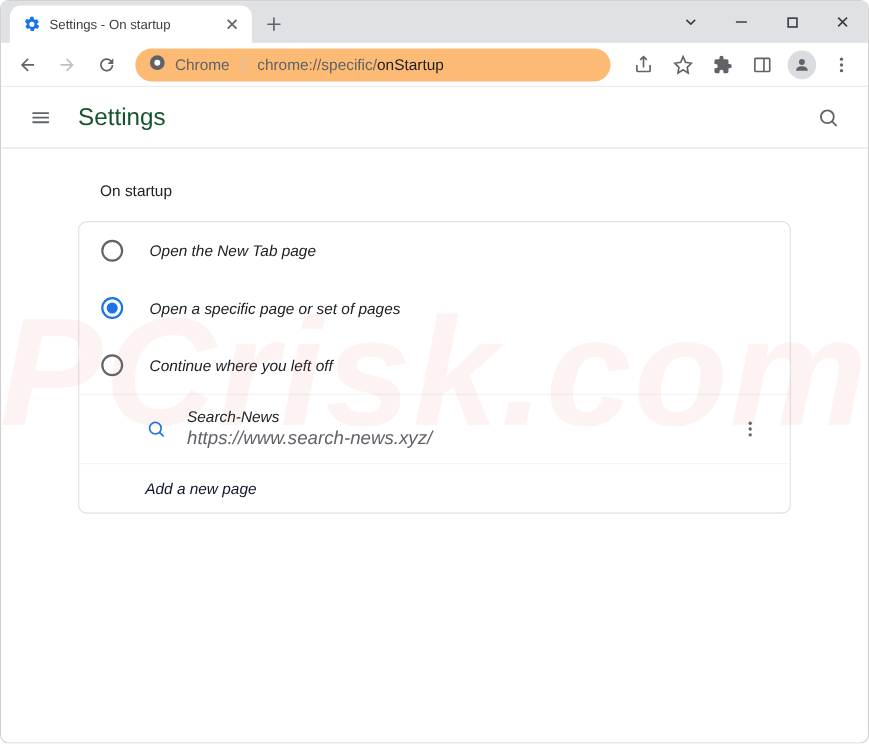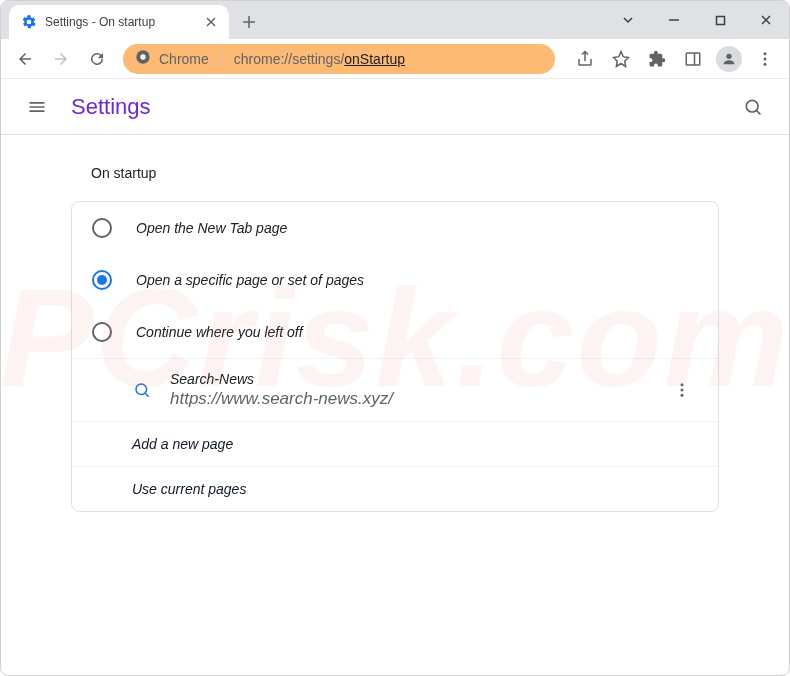--- a/index.html
+++ b/index.html
@@ -16,29 +16,29 @@
     .window-controls { position: absolute; right: 0; top: 0; height: 100%; display: flex; align-items: center; gap: 0; }
     .wc { width: 46px; height: 32px; display: flex; align-items: center; justify-content: center; color: #3c4043; cursor: pointer; }
 
     
     .toolbar { height: 40px; background: #fff; border-bottom: 1px solid #e8eaed; display: flex; align-items: center; padding: 0 8px; gap: 4px; }
     .nav-btn { width: 32px; height: 32px; display: flex; align-items: center; justify-content: center; color: #5f6368; cursor: pointer; border-radius: 50%; }
     .nav-btn.disabled { color: #bdc1c6; cursor: default; }
     .omnibox { flex: 1; height: 30px; background: #fdba74; border-radius: 15px; display: flex; align-items: center; padding: 0 12px; margin: 0 6px; gap: 8px; color: #5f6368; font-size: 14px; }
     .omni-segment { color: #5f6368; }
     .omni-sep { width: 1px; height: 16px; background: #c4c7c5; margin: 0 4px; }
-    .url-text { color: #202124; text-decoration: underline; }
+    .url-text { color: #202124; }
     .url-prefix { color: #5f6368; }
     .right-icons { display: flex; align-items: center; gap: 4px; margin-left: 4px; }
     .icon-btn { width: 32px; height: 32px; display: flex; align-items: center; justify-content: center; color: #5f6368; cursor: pointer; border-radius: 50%; }
     .profile { width: 26px; height: 26px; border-radius: 50%; background: #dadce0; display: flex; align-items: center; justify-content: center; }
 
     
     .settings-header { height: 56px; display: flex; align-items: center; padding: 0 20px; border-bottom: 1px solid #e0e0e0; gap: 18px; }
-    .settings-title { font-size: 22px; color: #6d28d9; font-weight: 500; }
+    .settings-title { font-size: 22px; color: #14532d; font-weight: 500; }
     .settings-search { margin-left: auto; }
 
     
     .content { flex: 1; overflow: auto; display: flex; justify-content: center; padding: 30px 0; }
     .content-inner { width: 648px; }
     .section-title { font-size: 14px; color: #202124; font-weight: 500; margin-bottom: 20px; padding-left: 20px; }
     .card { border: 1px solid #e0e0e0; border-radius: 8px; background: #fff; font-style: italic; }
     .radio-row { display: flex; align-items: center; gap: 24px; padding: 16px 20px; font-size: 14px; color: #202124; cursor: pointer; }
     .radio-circle { width: 20px; height: 20px; border: 2px solid #5f6368; border-radius: 50%; display: flex; align-items: center; justify-content: center; flex-shrink: 0; }
     .radio-circle.selected { border-color: #1a73e8; }
@@ -119,21 +119,21 @@
           <path d="M17.65 6.35A8 8 0 1 0 20 12h-2a6 6 0 1 1-1.76-4.24L13 11h7V4l-2.35 2.35z" fill="#5f6368"></path>
         </svg>
       </div>
     <div class="omnibox">
       <span><svg width="16" height="16" viewBox="0 0 24 24">
             <circle cx="12" cy="12" r="10" fill="#5f6368"></circle>
             <circle cx="12" cy="12" r="4" fill="#fff"></circle>
           </svg></span>
       <span class="omni-segment">Chrome</span>
       <span class="omni-sep"></span>
-      <span><span class="url-prefix">chrome://settings/</span><span class="url-text">onStartup</span></span>
+      <span><span class="url-prefix">chrome://specific/</span><span class="url-text">onStartup</span></span>
     </div>
     <div class="right-icons">
       <div class="icon-btn">
           <svg width="18" height="18" viewBox="0 0 24 24" fill="none" stroke="#5f6368" stroke-width="2">
             <path d="M4 12v7a1 1 0 0 0 1 1h14a1 1 0 0 0 1-1v-7"></path>
             <path d="M16 6l-4-4-4 4M12 2v13"></path>
           </svg>
         </div>
       <div class="icon-btn">
           <svg width="18" height="18" viewBox="0 0 24 24" fill="none" stroke="#5f6368" stroke-width="2">
@@ -215,21 +215,20 @@
           </div>
           <div class="page-menu">
               <svg width="18" height="18" viewBox="0 0 24 24" fill="#5f6368">
                 <circle cx="12" cy="5" r="2"></circle>
                 <circle cx="12" cy="12" r="2"></circle>
                 <circle cx="12" cy="19" r="2"></circle>
               </svg>
             </div>
         </div>
         <div class="link-row">Add a new page</div>
-        <div class="link-row">Use current pages</div>
       </div>
     </div>
   </div>
 </div>
 
 <div class="watermark">
   <div class="wm-text">PCrisk.com</div>
 </div>
 
 </body></html>

